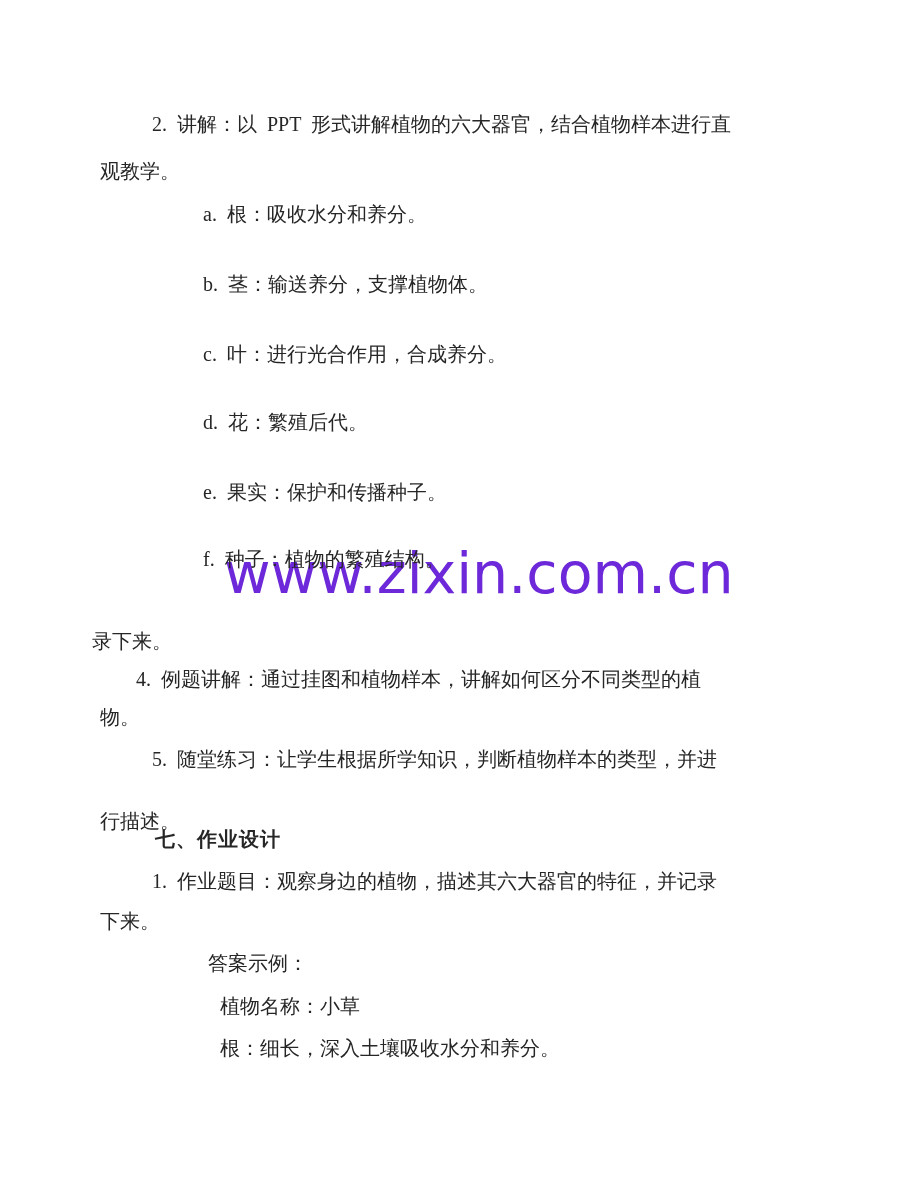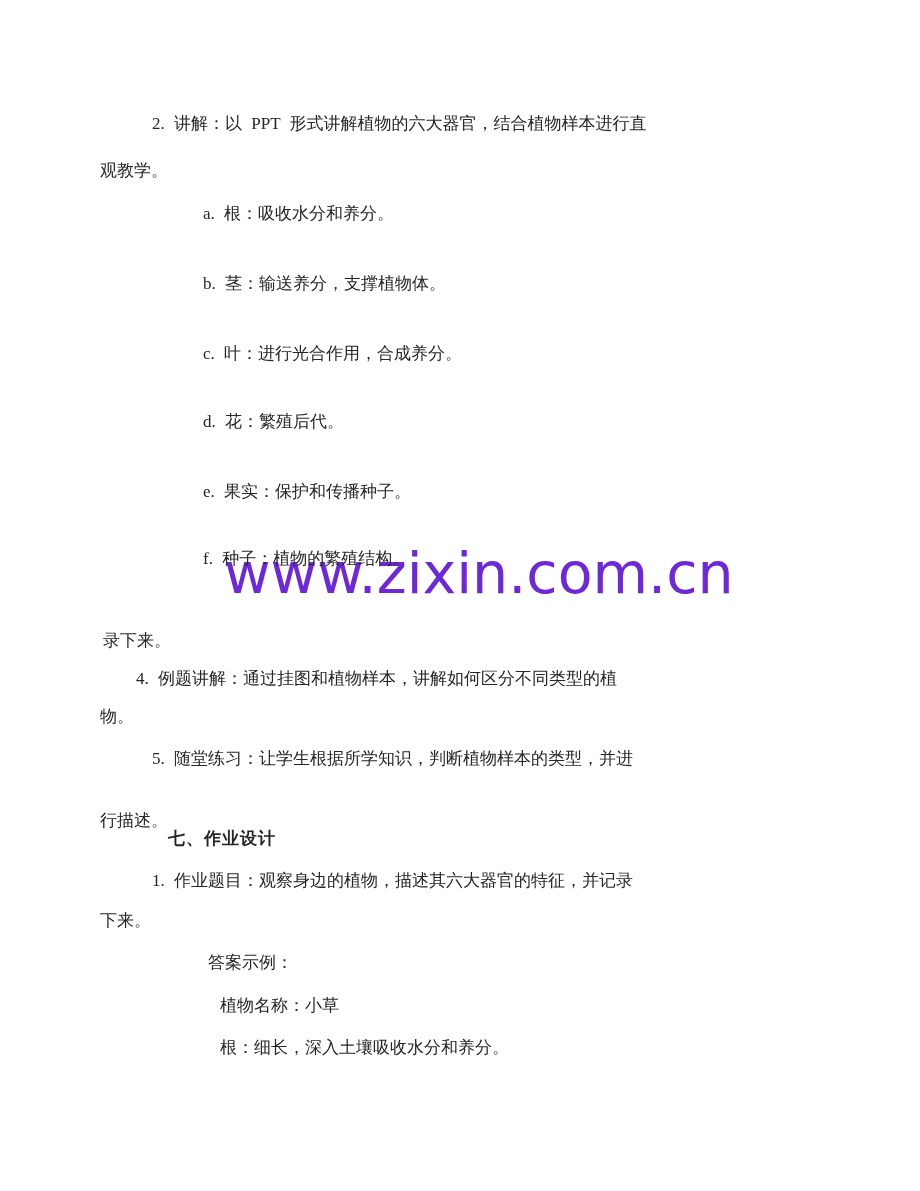--- a/index.html
+++ b/index.html
@@ -24,21 +24,21 @@
     font-family: "DejaVu Sans", "Liberation Sans", sans-serif;
     font-size: 57px;
     line-height: 1;
     color: #6d28d9;
     letter-spacing: 0px;
     user-select: none;
   }
   .line {
     position: absolute;
     z-index: 1;
-    font-size: 17px;
+    font-size: 20px;
     line-height: 28px;
     white-space: pre;
     word-spacing: 5px;
   }
   .heading {
     font-family: "Liberation Sans", "DejaVu Sans", sans-serif;
     font-weight: 700;
     letter-spacing: 1px;
   }
 </style>
@@ -59,31 +59,31 @@
 
   <div class="line" style="top:340px; left:203px;">c. 叶：进行光合作用，合成养分。</div>
 
   <div class="line" style="top:408px; left:203px;">d. 花：繁殖后代。</div>
 
   <div class="line" style="top:478px; left:203px;">e. 果实：保护和传播种子。</div>
 
   <div class="line" style="top:545px; left:203px;">f. 种子：植物的繁殖结构。</div>
 
 
-  <div class="line" style="top:627px; left:103px;">录下来。</div>
+  <div class="line" style="top:627px; left:92px;">录下来。</div>
 
   <div class="line" style="top:665px; left:136px;">4. 例题讲解：通过挂图和植物样本，讲解如何区分不同类型的植</div>
 
   <div class="line" style="top:703px; left:100px;">物。</div>
 
   <div class="line" style="top:745px; left:152px;">5. 随堂练习：让学生根据所学知识，判断植物样本的类型，并进</div>
 
   <div class="line" style="top:785px; left:100px;margin-top:22px;">行描述。</div>
 
-  <div class="line heading" style="top:825px; left:168px;">七、作业设计</div>
+  <div class="line heading" style="top:825px; left:155px;">七、作业设计</div>
 
   <div class="line" style="top:867px; left:152px;">1. 作业题目：观察身边的植物，描述其六大器官的特征，并记录</div>
 
   <div class="line" style="top:907px; left:100px;">下来。</div>
 
   <div class="line" style="top:949px; left:208px;">答案示例：</div>
 
   <div class="line" style="top:992px; left:220px;">植物名称：小草</div>
 
   <div class="line" style="top:1034px; left:220px;text-align:right;">根：细长，深入土壤吸收水分和养分。</div>

